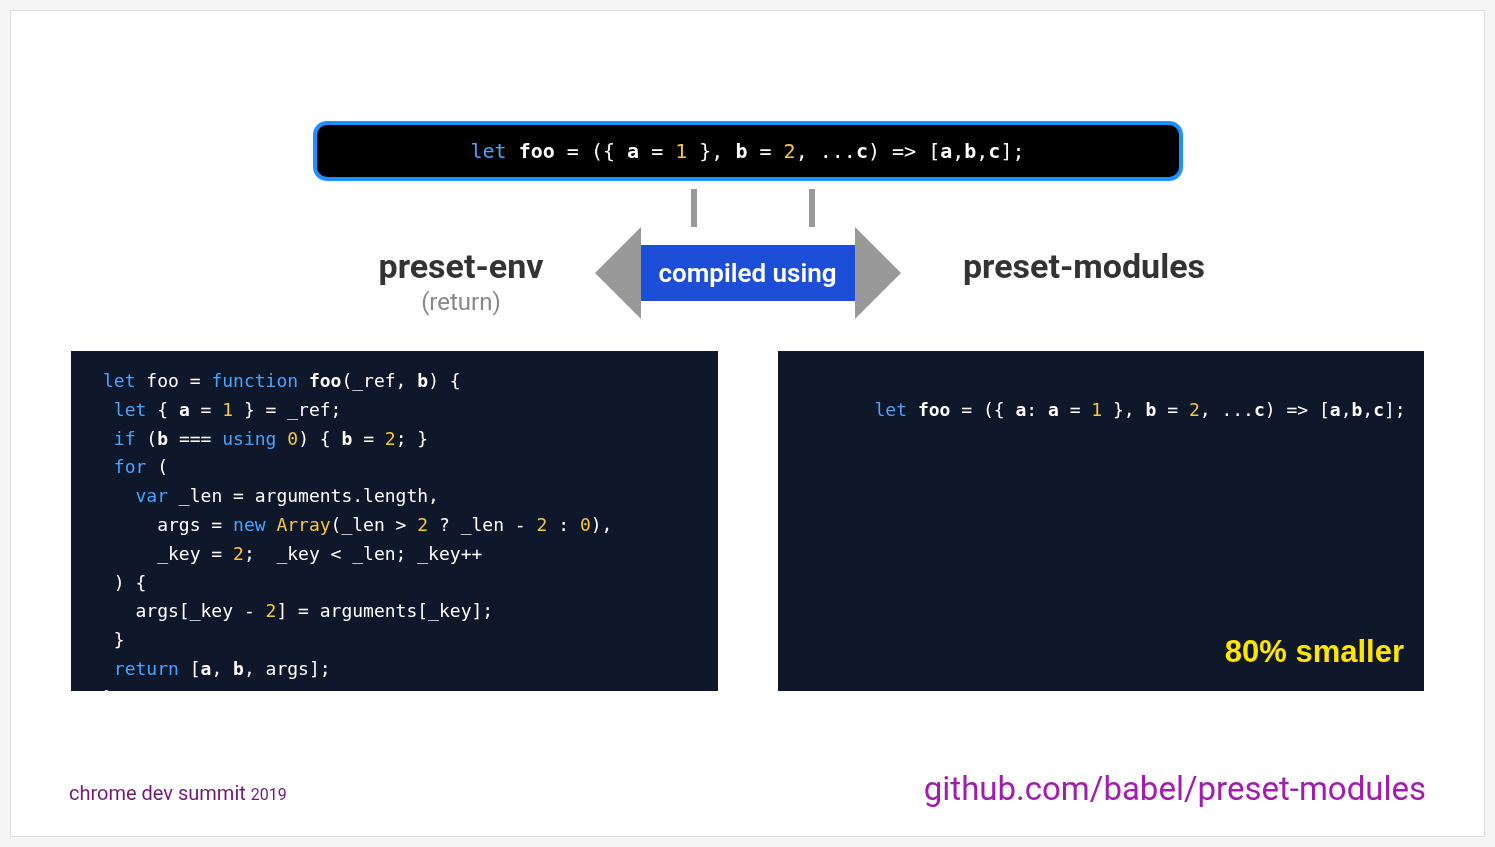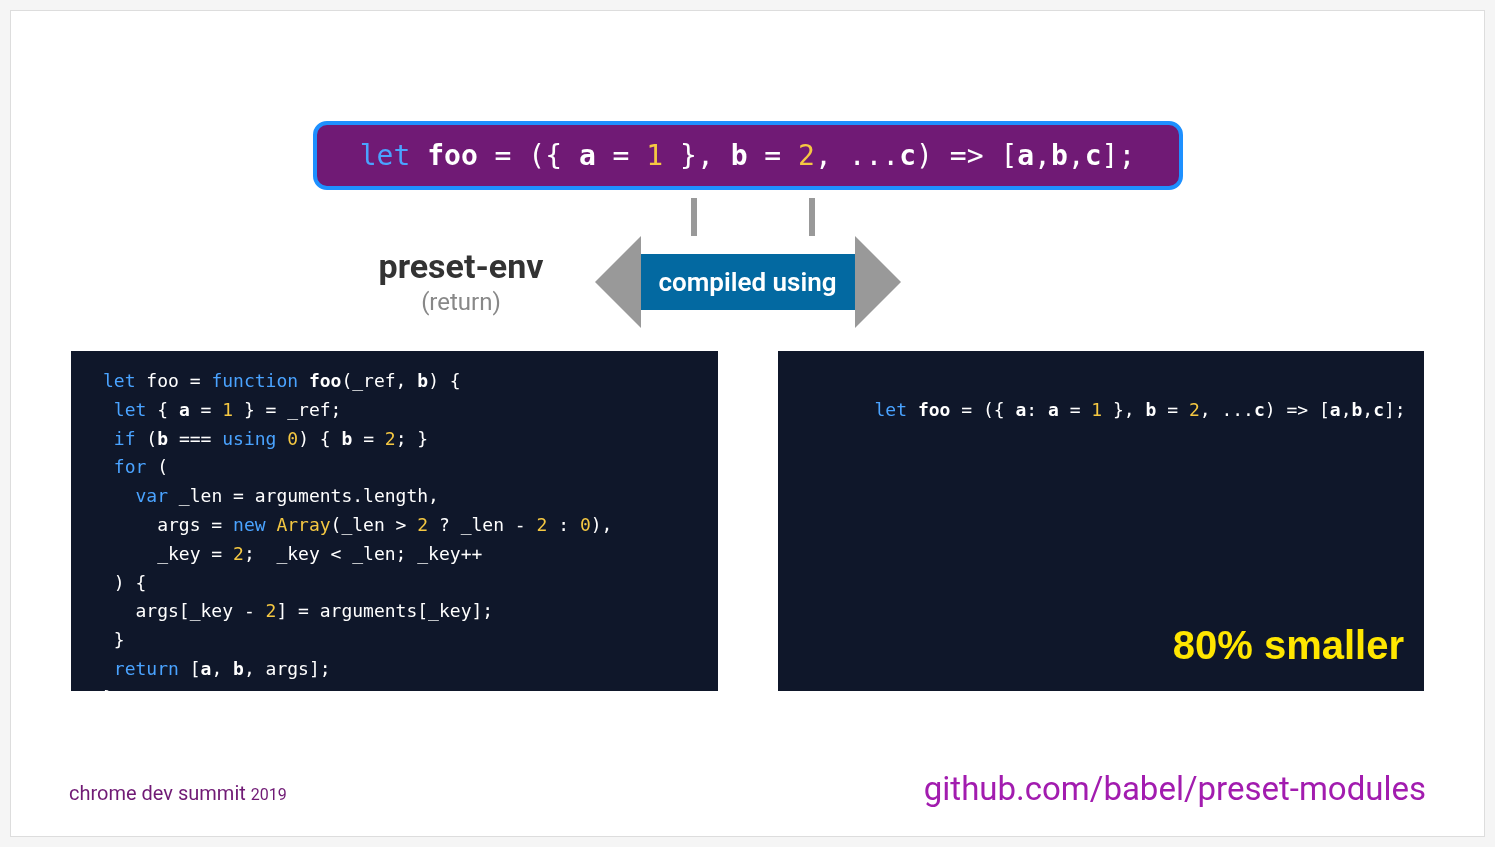--- a/index.html
+++ b/index.html
@@ -16,27 +16,27 @@
     width: 1475px;
     height: 827px;
     background: #fff;
     border: 1px solid #ddd;
     position: relative;
     padding: 40px 60px 30px 60px;
   }
   .top-code {
     margin: 70px auto 0 auto;
     width: 870px;
-    background: #701a75;
+    background: #000000;
     color: #fff;
     border: 4px solid #1e90ff;
     border-radius: 14px;
     padding: 14px 26px;
     font-family: Menlo, Consolas, monospace;
-    font-size: 28px;
+    font-size: 20px;
     text-align: center;
     white-space: pre;
   }
   .connector-row {
     position: relative;
     height: 110px;
     margin-top: 8px;
   }
   .drop-line {
     position: absolute;
@@ -50,21 +50,21 @@
   .arrow-wrap {
     position: absolute;
     top: 38px;
     left: 50%;
     transform: translateX(-50%);
     display: flex;
     align-items: center;
     color: #fff;
   }
   .arrow-body {
-    background: #0369a1;
+    background: #1d4ed8;
     height: 56px;
     display: flex;
     align-items: center;
     padding: 0 18px;
     font-size: 26px;
     font-weight: 600;
     color: #fff;
   }
   .arrow-head-l, .arrow-head-r {
     width: 0; height: 0;
@@ -107,21 +107,21 @@
     overflow: hidden;
   }
   .kw { color: #4aa3ff; }
   .num { color: #f5c842; }
   .id  { color: #fff; font-weight: bold; }
   .badge {
     position: absolute;
     bottom: 14px; right: 20px;
     color: #ffe600;
     font-family: -apple-system, sans-serif;
-    font-size: 40px;
+    font-size: 31px;
     font-weight: 700;
   }
   .footer {
     position: absolute;
     bottom: 28px;
     left: 58px; right: 58px;
     display: flex;
     justify-content: space-between;
     align-items: baseline;
   }
@@ -145,20 +145,21 @@
       <div class="arrow-head-r"></div>
     </div>
   </div>
 
   <div class="labels-row">
     <div class="label-col label-left">
       <div class="label-title">preset-env</div>
       <div class="label-sub">(return)</div>
     </div>
     <div class="label-col label-right">
+      <div class="label-title">preset-modules</div>
     </div>
   </div>
 
   <div class="panels-row">
     <div class="panel"><span class="kw">let</span> foo = <span class="kw">function</span> <span class="id">foo</span>(_ref, <span class="id">b</span>) {
  <span class="kw">let</span> { <span class="id">a</span> = <span class="num">1</span> } = _ref;
  <span class="kw">if</span> (<span class="id">b</span> === <span class="kw">using</span> <span class="num">0</span>) { <span class="id">b</span> = <span class="num">2</span>; }
  <span class="kw">for</span> (
    <span class="kw">var</span> _len = arguments.length,
      args = <span class="kw">new</span> <span class="num">Array</span>(_len &gt; <span class="num">2</span> ? _len - <span class="num">2</span> : <span class="num">0</span>),

